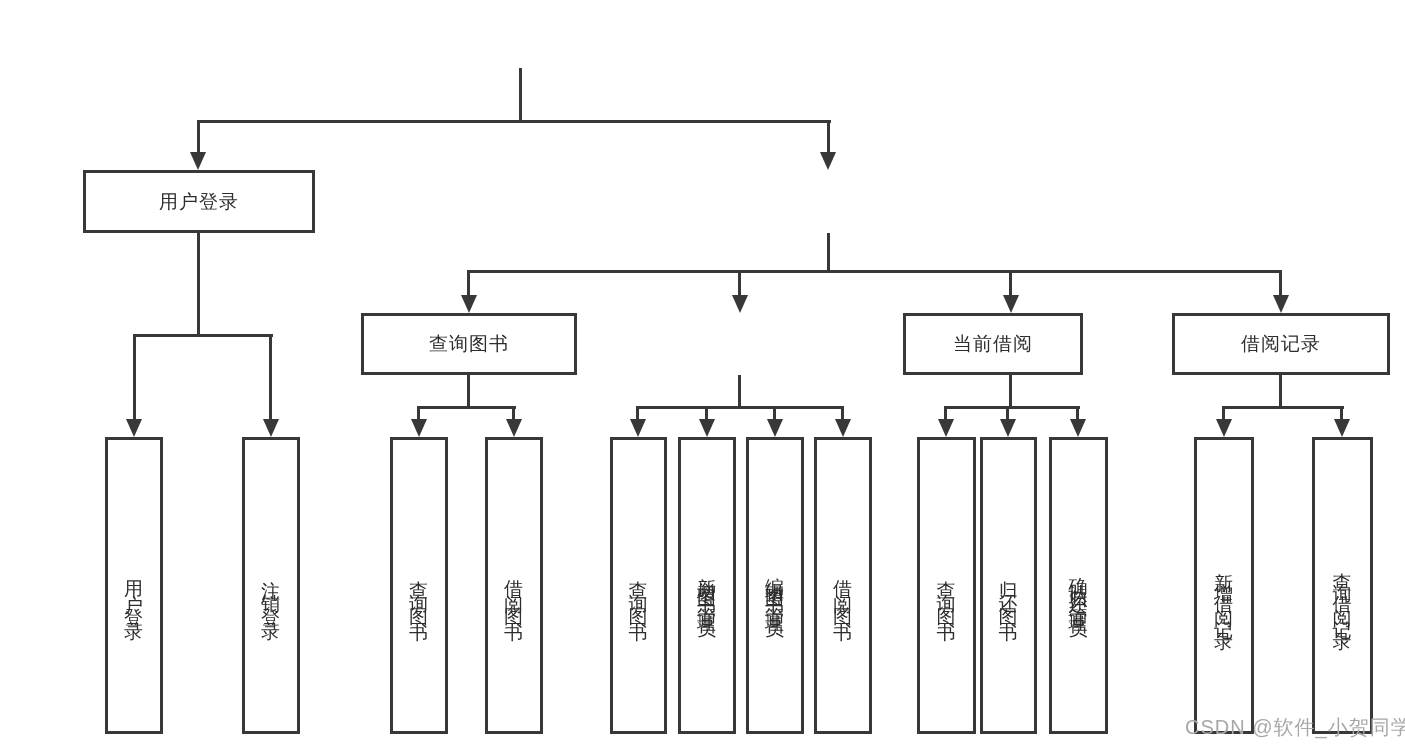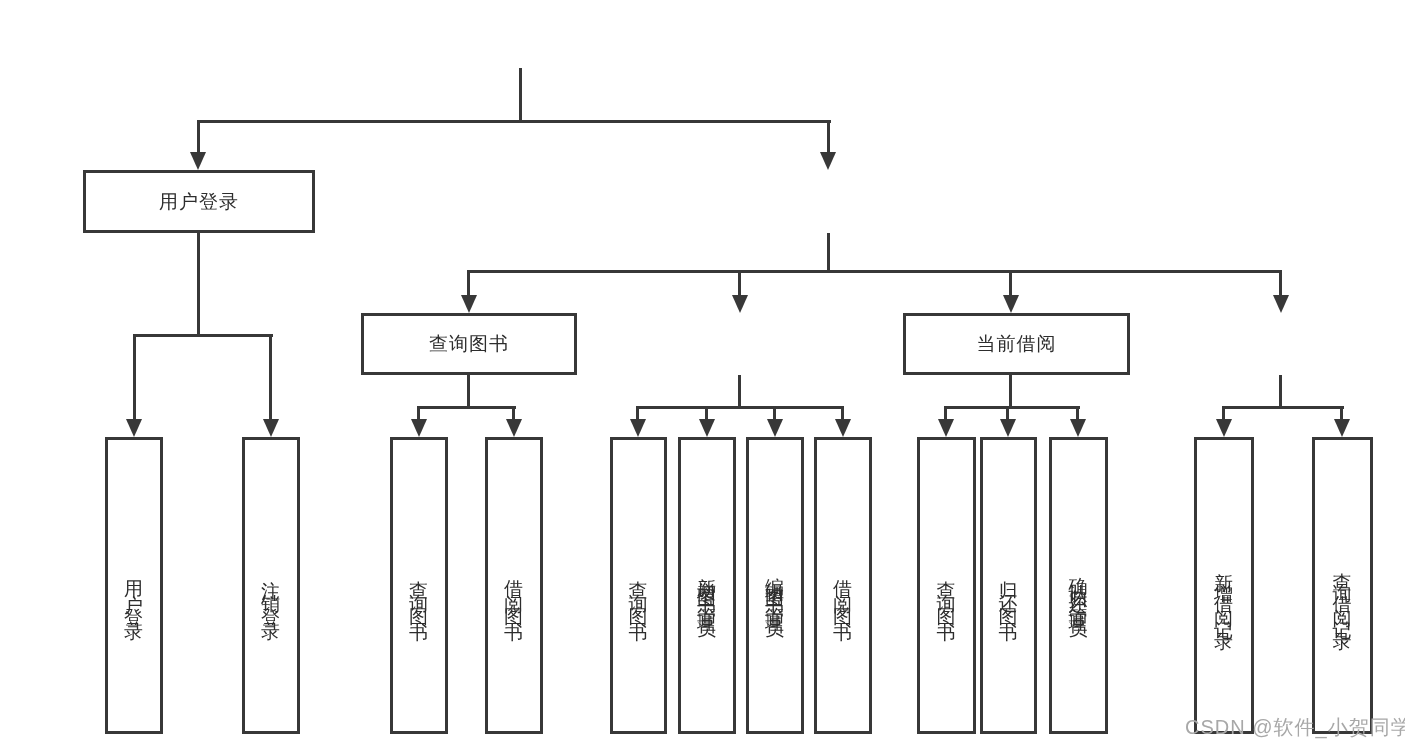--- a/index.html
+++ b/index.html
@@ -66,22 +66,25 @@
   <div class="vl" style="left:738px;top:270px;height:27px"></div>
   <div class="ar" style="left:732px;top:295px"></div>
   <div class="vl" style="left:1009px;top:270px;height:27px"></div>
   <div class="ar" style="left:1003px;top:295px"></div>
   <div class="vl" style="left:1279px;top:270px;height:27px"></div>
   <div class="ar" style="left:1273px;top:295px"></div>
 
   <div class="bx" style="left:361px;top:313px;width:216px;height:62px">
     <span>查询图书</span>
   </div>
-  <div class="bx" style="left:903px;top:313px;width:227px;height:62px">
+  <div class="bx" style="left:903px;top:313px;width:180px;height:62px">
     <span>当前借阅</span>
+  </div>
+  <div class="bx" style="left:1172px;top:313px;width:218px;height:62px">
+    <span>借阅记录</span>
   </div>
 
   <div class="vl" style="left:467px;top:375px;height:33px"></div>
   <div class="hl" style="left:417px;top:406px;width:99px"></div>
   <div class="vl" style="left:417px;top:406px;height:15px"></div>
   <div class="ar" style="left:411px;top:419px"></div>
   <div class="vl" style="left:512px;top:406px;height:15px"></div>
   <div class="ar" style="left:506px;top:419px"></div>
 
   <div class="vl" style="left:738px;top:375px;height:33px"></div>

